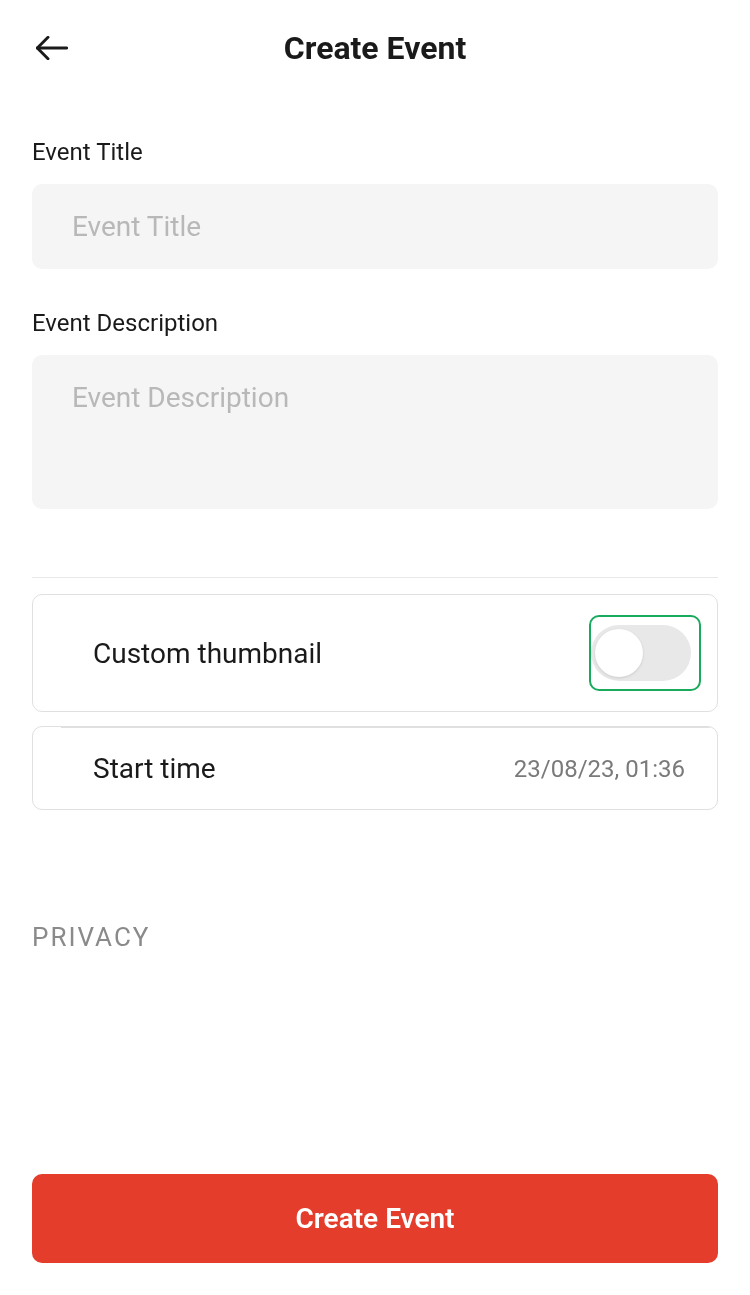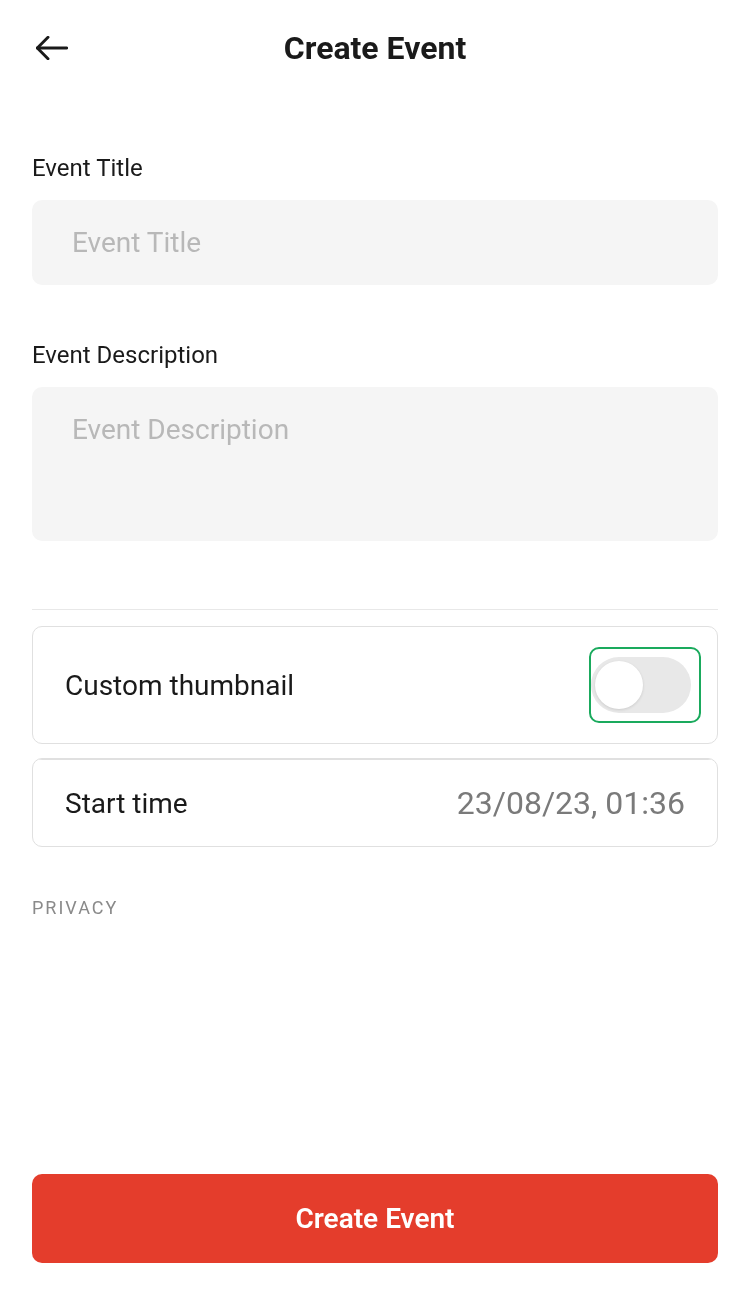--- a/index.html
+++ b/index.html
@@ -37,21 +37,21 @@
       text-align: center;
       font-size: 32px;
       font-weight: 700;
       color: #1a1a1a;
       margin-right: 40px;
     }
     .content {
       padding: 0 32px;
     }
     .field-group {
-      margin-top: 56px;
+      margin-top: 40px;
     }
     .field-label {
       font-size: 24px;
       color: #1a1a1a;
       margin-bottom: 18px;
       font-weight: 400;
     }
     .text-input {
       width: 100%;
       background: #f5f5f5;
@@ -83,20 +83,21 @@
     .divider {
       height: 1px;
       background: #e8e8e8;
       margin: 64px 0 16px;
     }
     .card {
       border: 1px solid #e0e0e0;
       border-radius: 10px;
       margin-top: 14px;
       overflow: hidden;
+      padding-left: 28px;
     }
     .green-border {
       border: 2px solid #1aaa5d;
       border-radius: 10px;
       padding: 8px 8px 8px 0;
       display: inline-block;
     }
     .card-row {
       display: flex;
       align-items: center;
@@ -106,21 +107,21 @@
     .card-row-bordered {
       border-top: 1px solid #e0e0e0;
       text-align: center;
     }
     .card-label {
       font-size: 28px;
       color: #1a1a1a;
       font-weight: 400;
     }
     .card-value {
-      font-size: 32px;
+      font-size: 24px;
       color: #7a7a7a;
       font-weight: 400;
     }
     .toggle {
       width: 100px;
       height: 56px;
       background: #e8e8e8;
       border-radius: 28px;
       position: relative;
       cursor: pointer;
@@ -139,24 +140,24 @@
       background: #e43d2c;
     }
     .toggle.on .toggle-knob {
       left: auto;
       right: 4px;
     }
     .card-thumbnail .card-row {
       padding: 20px 16px 20px 32px;
     }
     .section-header {
-      font-size: 18px;
+      font-size: 26px;
       color: #8a8a8a;
       letter-spacing: 2px;
-      margin-top: 50px;
+      margin-top: 112px;
       font-weight: 400;
     }
     .bottom-bar {
       position: absolute;
       bottom: 0;
       left: 0;
       right: 0;
       padding: 20px 32px 32px;
       background: #ffffff;
     }

